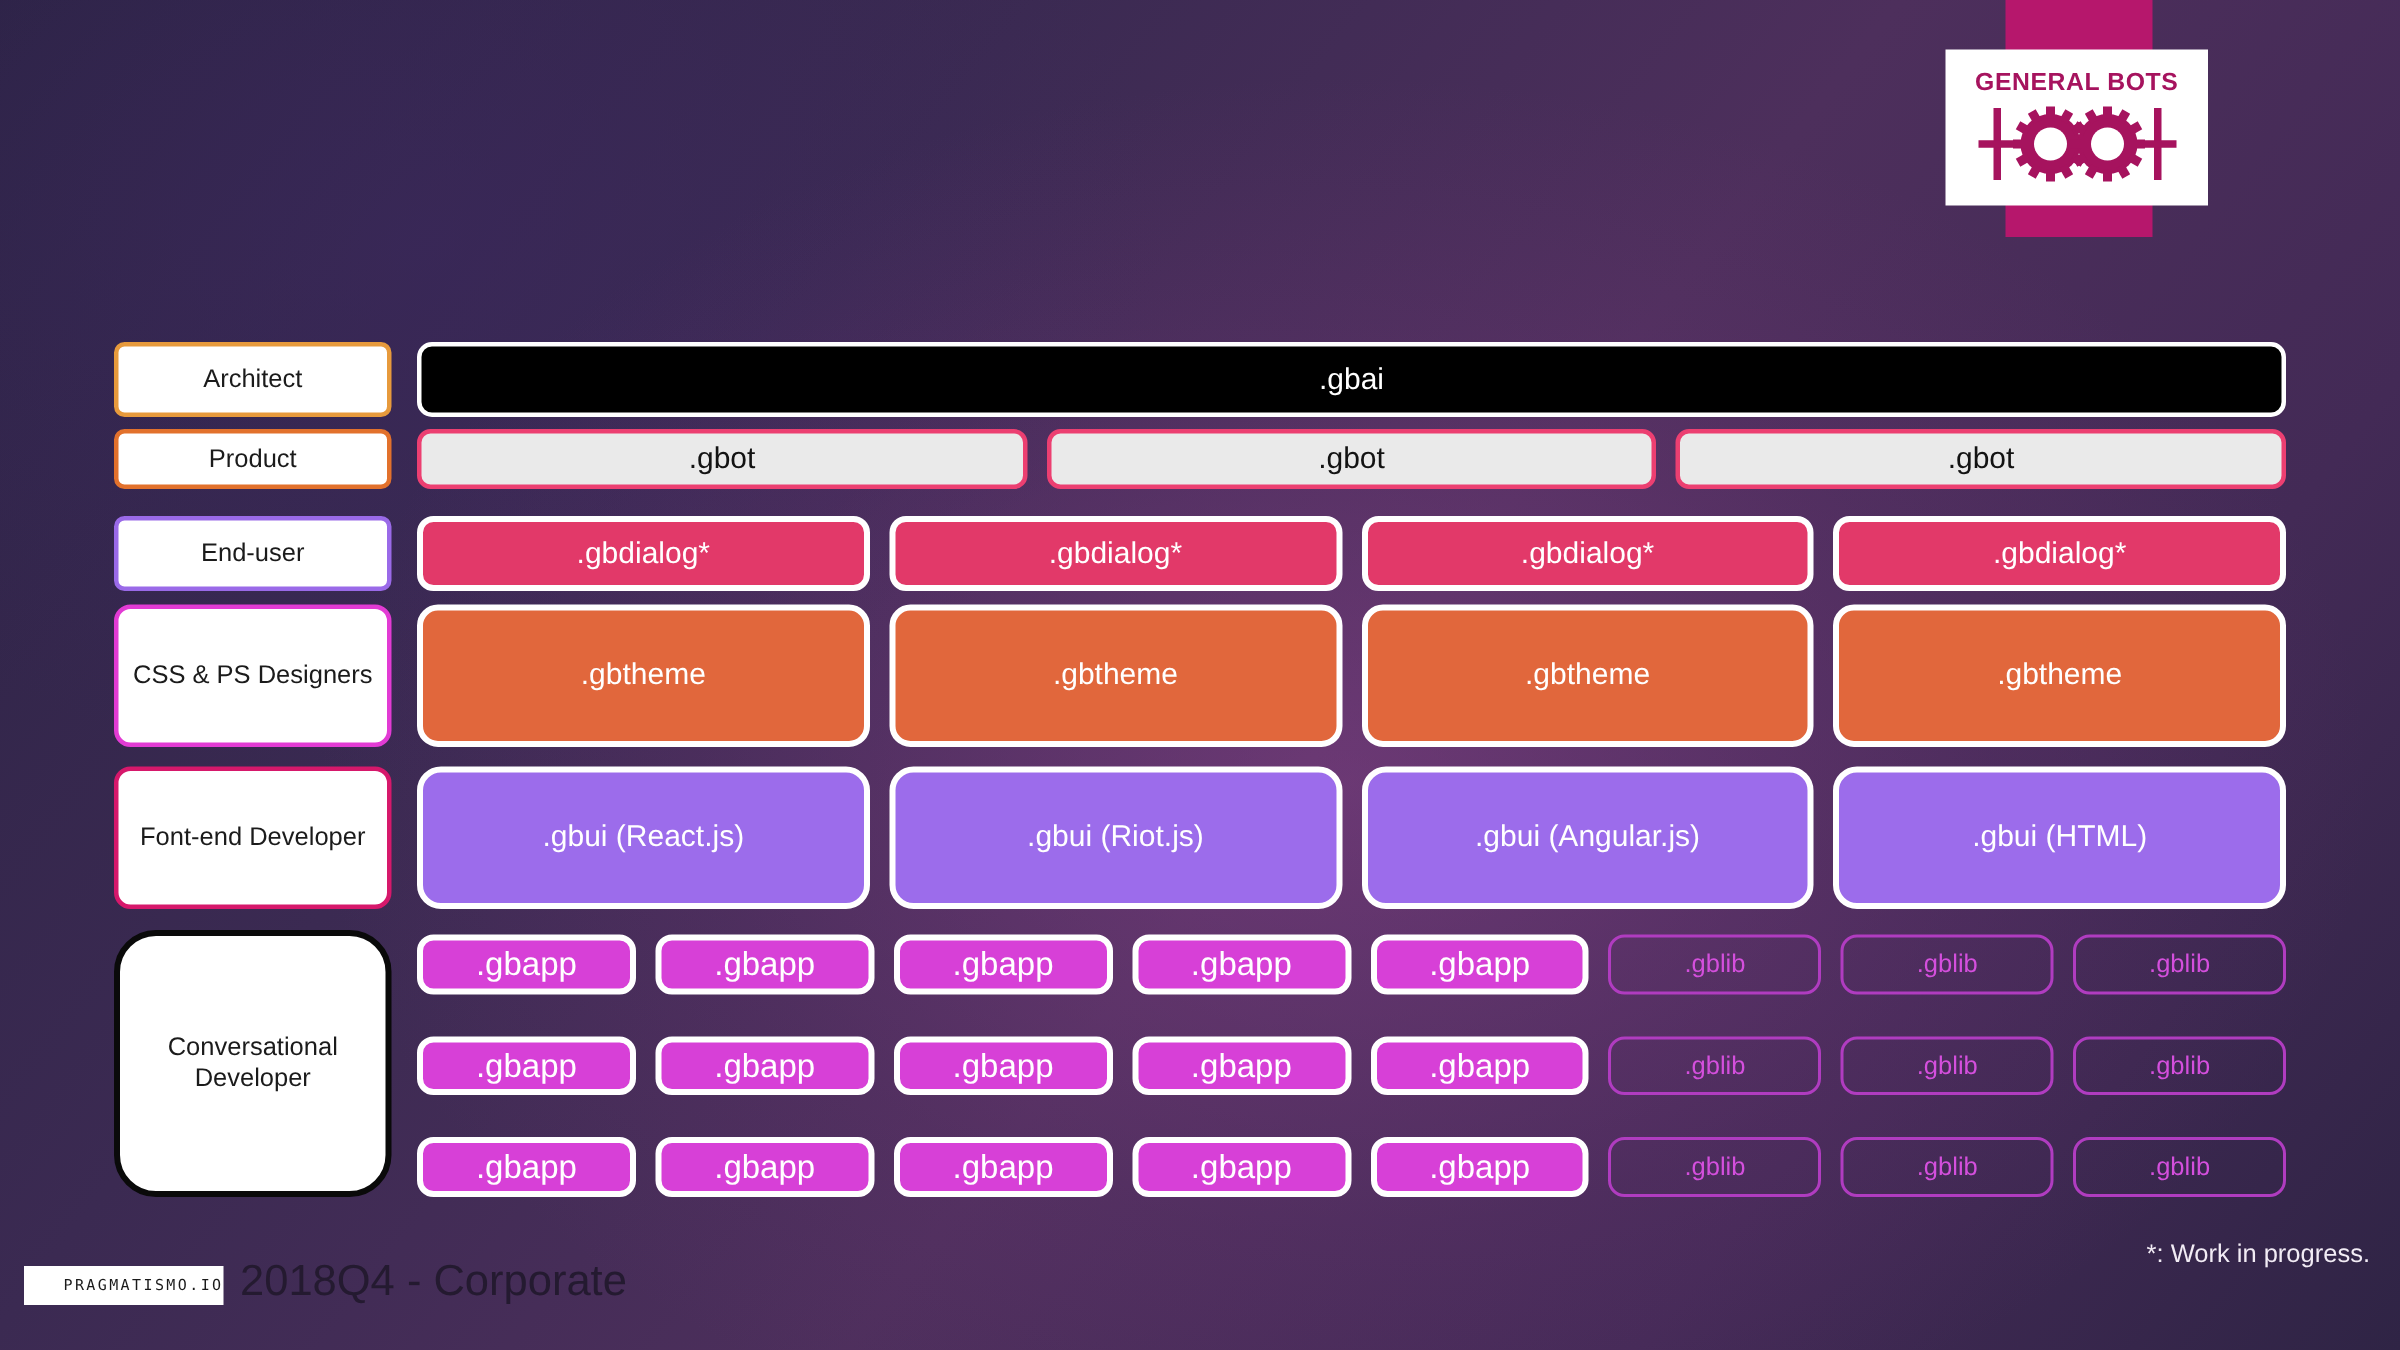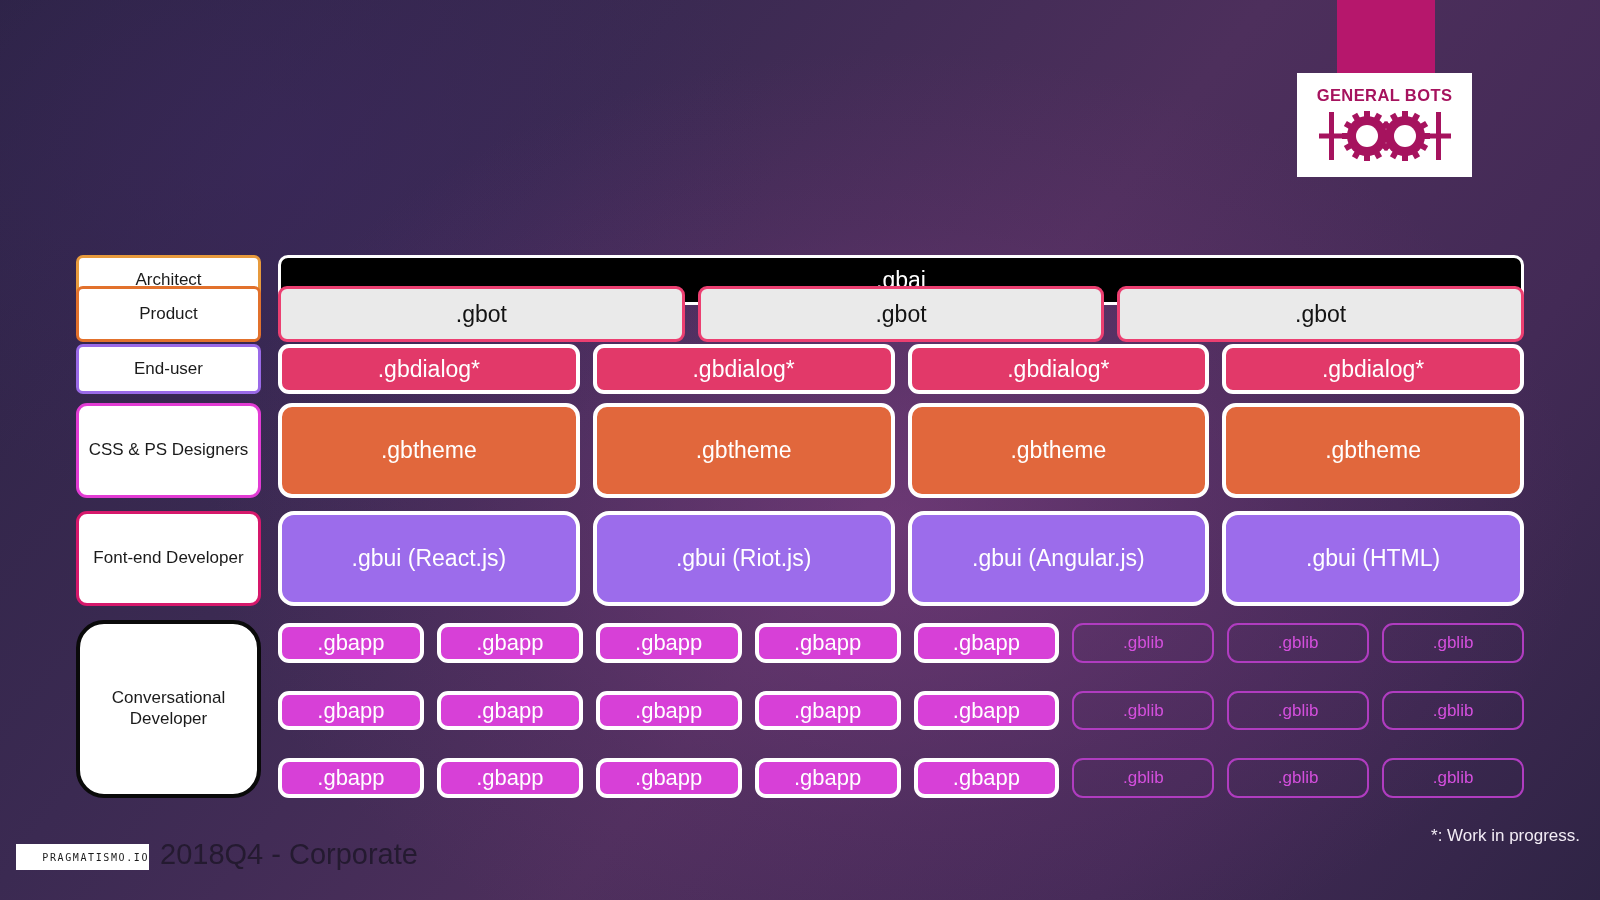--- a/index.html
+++ b/index.html
@@ -48,21 +48,20 @@
     left: 1297px;
     top: 33px;
     width: 175px;
     height: 104px;
     background: #ffffff;
     display: flex;
     flex-direction: column;
     align-items: center;
     justify-content: center;
     gap: 3px;
-    margin-top: 40px;
   }
   #logo-wordmark {
     font-size: 16.5px;
     font-weight: bold;
     letter-spacing: 0.4px;
     color: #a6135e;
     white-space: nowrap;
   }
   #logo-mark { display: block; }
 
@@ -112,21 +111,21 @@
     gap: 13px;
   }
 
   .cell {
     flex: 1 1 0;
     display: flex;
     align-items: center;
     justify-content: center;
     text-align: center;
     border-radius: 9px;
-    font-size: 23px;
+    font-size: 20px;
     font-weight: 400;
     white-space: nowrap;
   }
 
   .cell.gbai {
     background: #000000;
     color: #ffffff;
     border: 3px solid #ffffff;
     border-radius: 10px;
   }
@@ -279,28 +278,28 @@
               <rect x="-3" y="-25" width="6" height="8" transform="rotate(330)"></rect>
             </g>
           </g>
         </g>
       </g>
     </svg>
   </div>
 
   <div id="stack">
 
-    <div class="row" style="top:0px; height:50px;margin-top:27px;">
+    <div class="row" style="top:0px; height:50px;">
       <div class="label-cell lb-architect">Architect</div>
       <div class="cells">
         <div class="cell gbai">.gbai</div>
       </div>
     </div>
 
-    <div class="row" style="top:58px; height:56px;">
+    <div class="row" style="top:58px; height:40px;">
       <div class="label-cell lb-product">Product</div>
       <div class="cells">
         <div class="cell gbot">.gbot</div>
         <div class="cell gbot">.gbot</div>
         <div class="cell gbot">.gbot</div>
       </div>
     </div>
 
     <div class="row" style="top:116px; height:50px;">
       <div class="label-cell lb-enduser">End-user</div>

